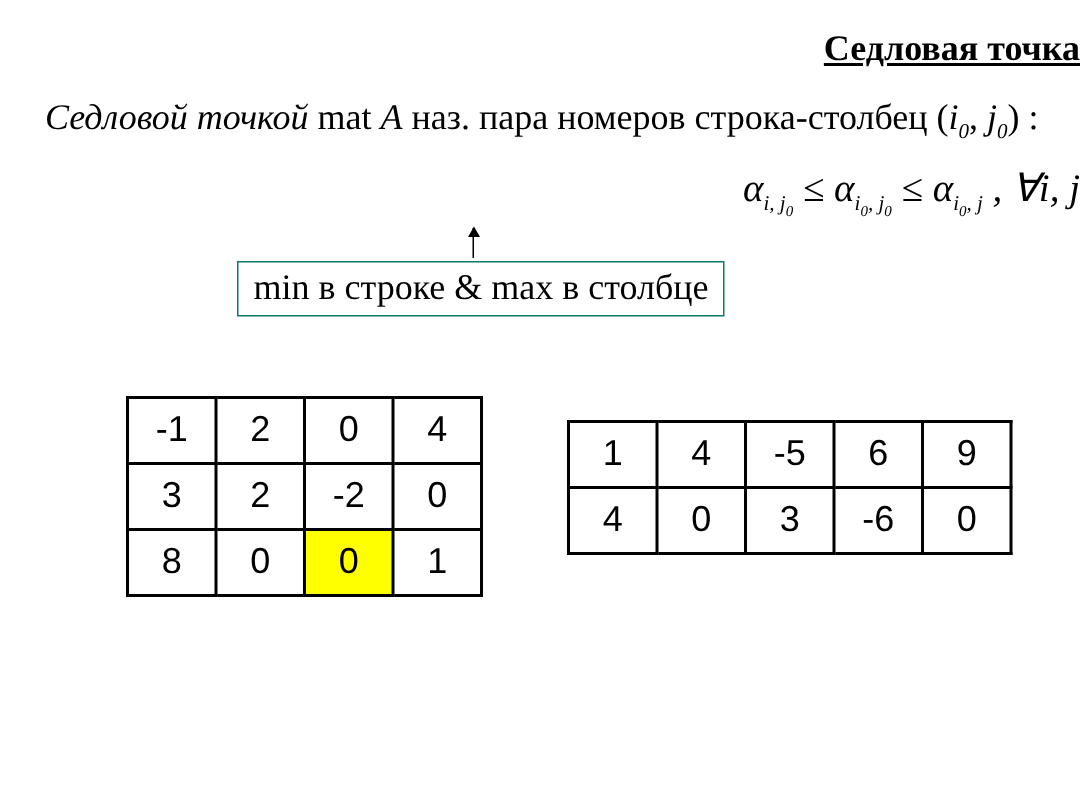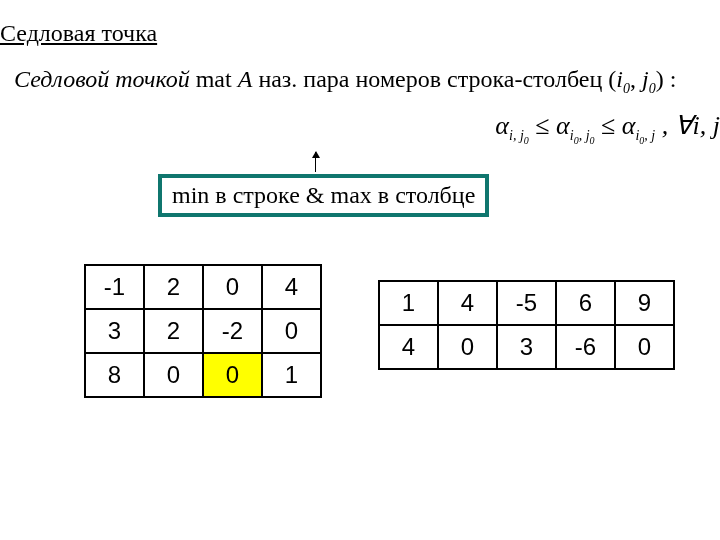--- a/index.html
+++ b/index.html
@@ -14,28 +14,29 @@
   .slide {
     position: relative;
     width: 720px;
     height: 540px;
   }
   .title {
     position: absolute;
     top: 20px;
     left: 0;
     width: 720px;
-    text-align: left;
+    text-align: right;
     font-size: 24px;
     text-decoration: underline;
+    font-weight: bold;
   }
   .definition {
     position: absolute;
     top: 64px;
-    left: 14px;
+    left: 30px;
     width: 668px;
     font-size: 24px;
     line-height: 1.3;
     font-family: Liberation Serif, serif;
   }
   .formula {
     position: absolute;
     top: 110px;
     left: 0;
     width: 720px;
@@ -69,21 +70,21 @@
     width: 0;
     height: 0;
     border-left: 4px solid transparent;
     border-right: 4px solid transparent;
     border-bottom: 7px solid #000;
   }
   .boxed {
     position: absolute;
     top: 174px;
     left: 158px;
-    border: 4px solid #0f766e;
+    border: 1px solid #0f766e;
     padding: 4px 10px;
     font-size: 24px;
     white-space: nowrap;
   }
   .matrix {
     border-collapse: collapse;
     position: absolute;
   }
   .matrix td {
     border: 2px solid #000;

